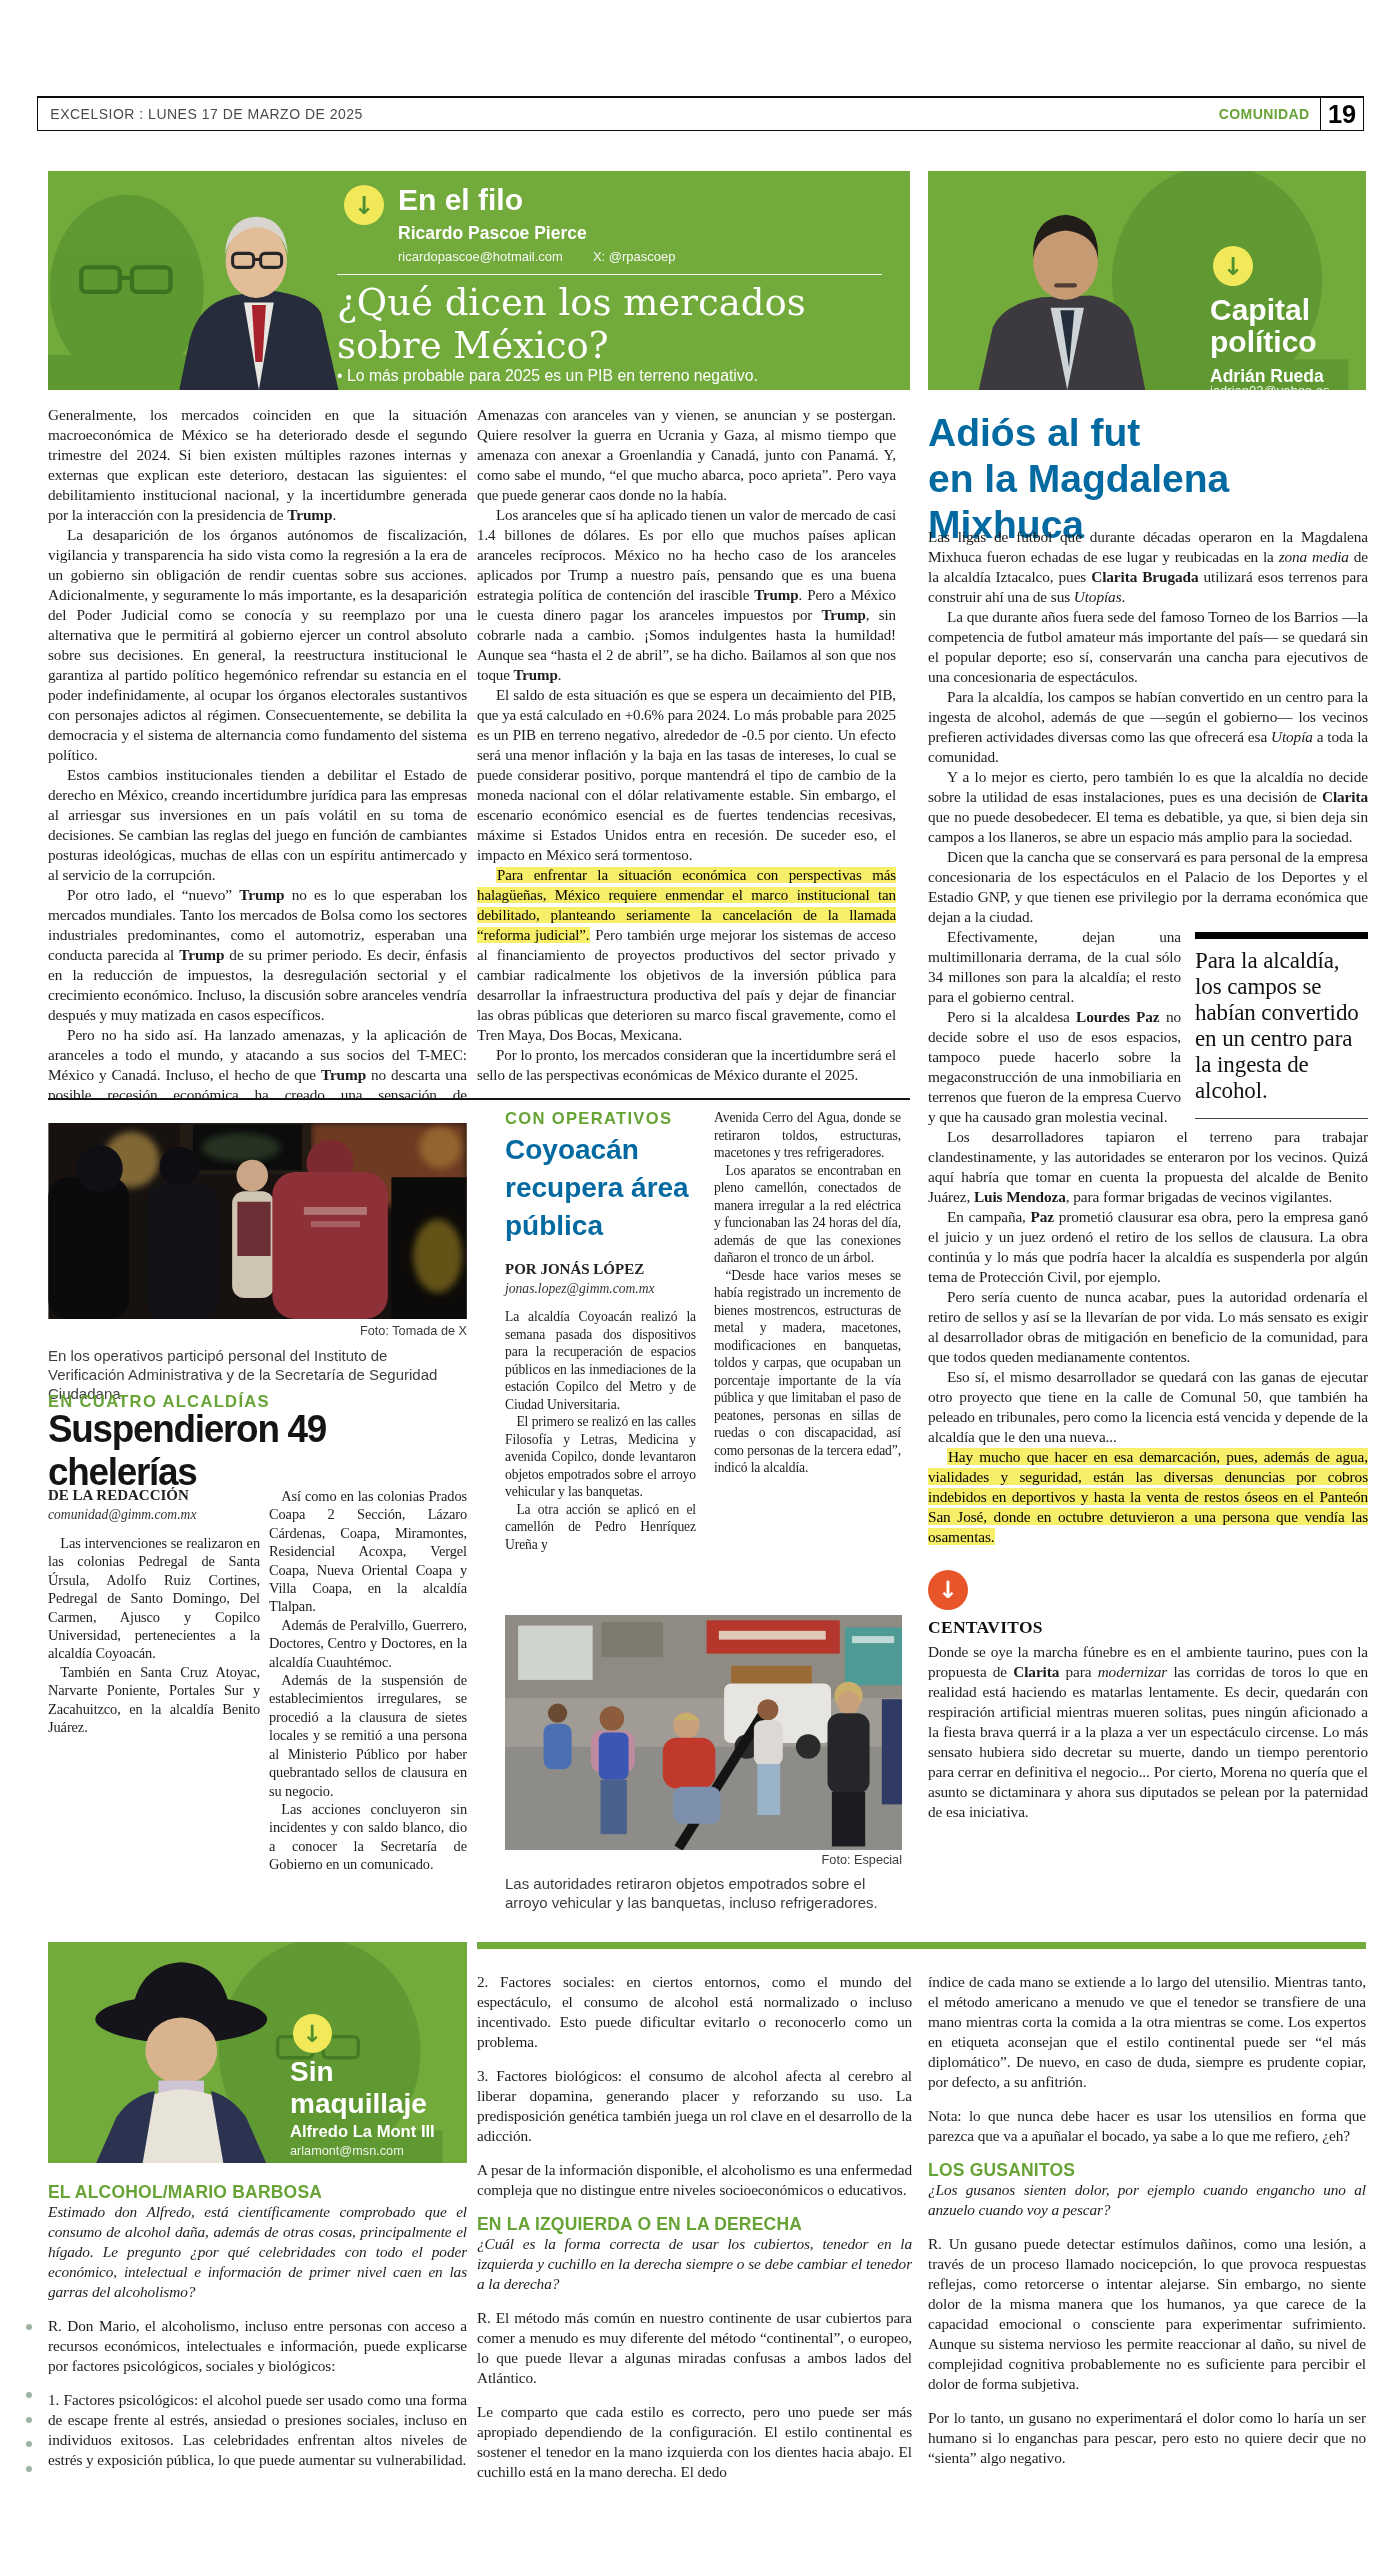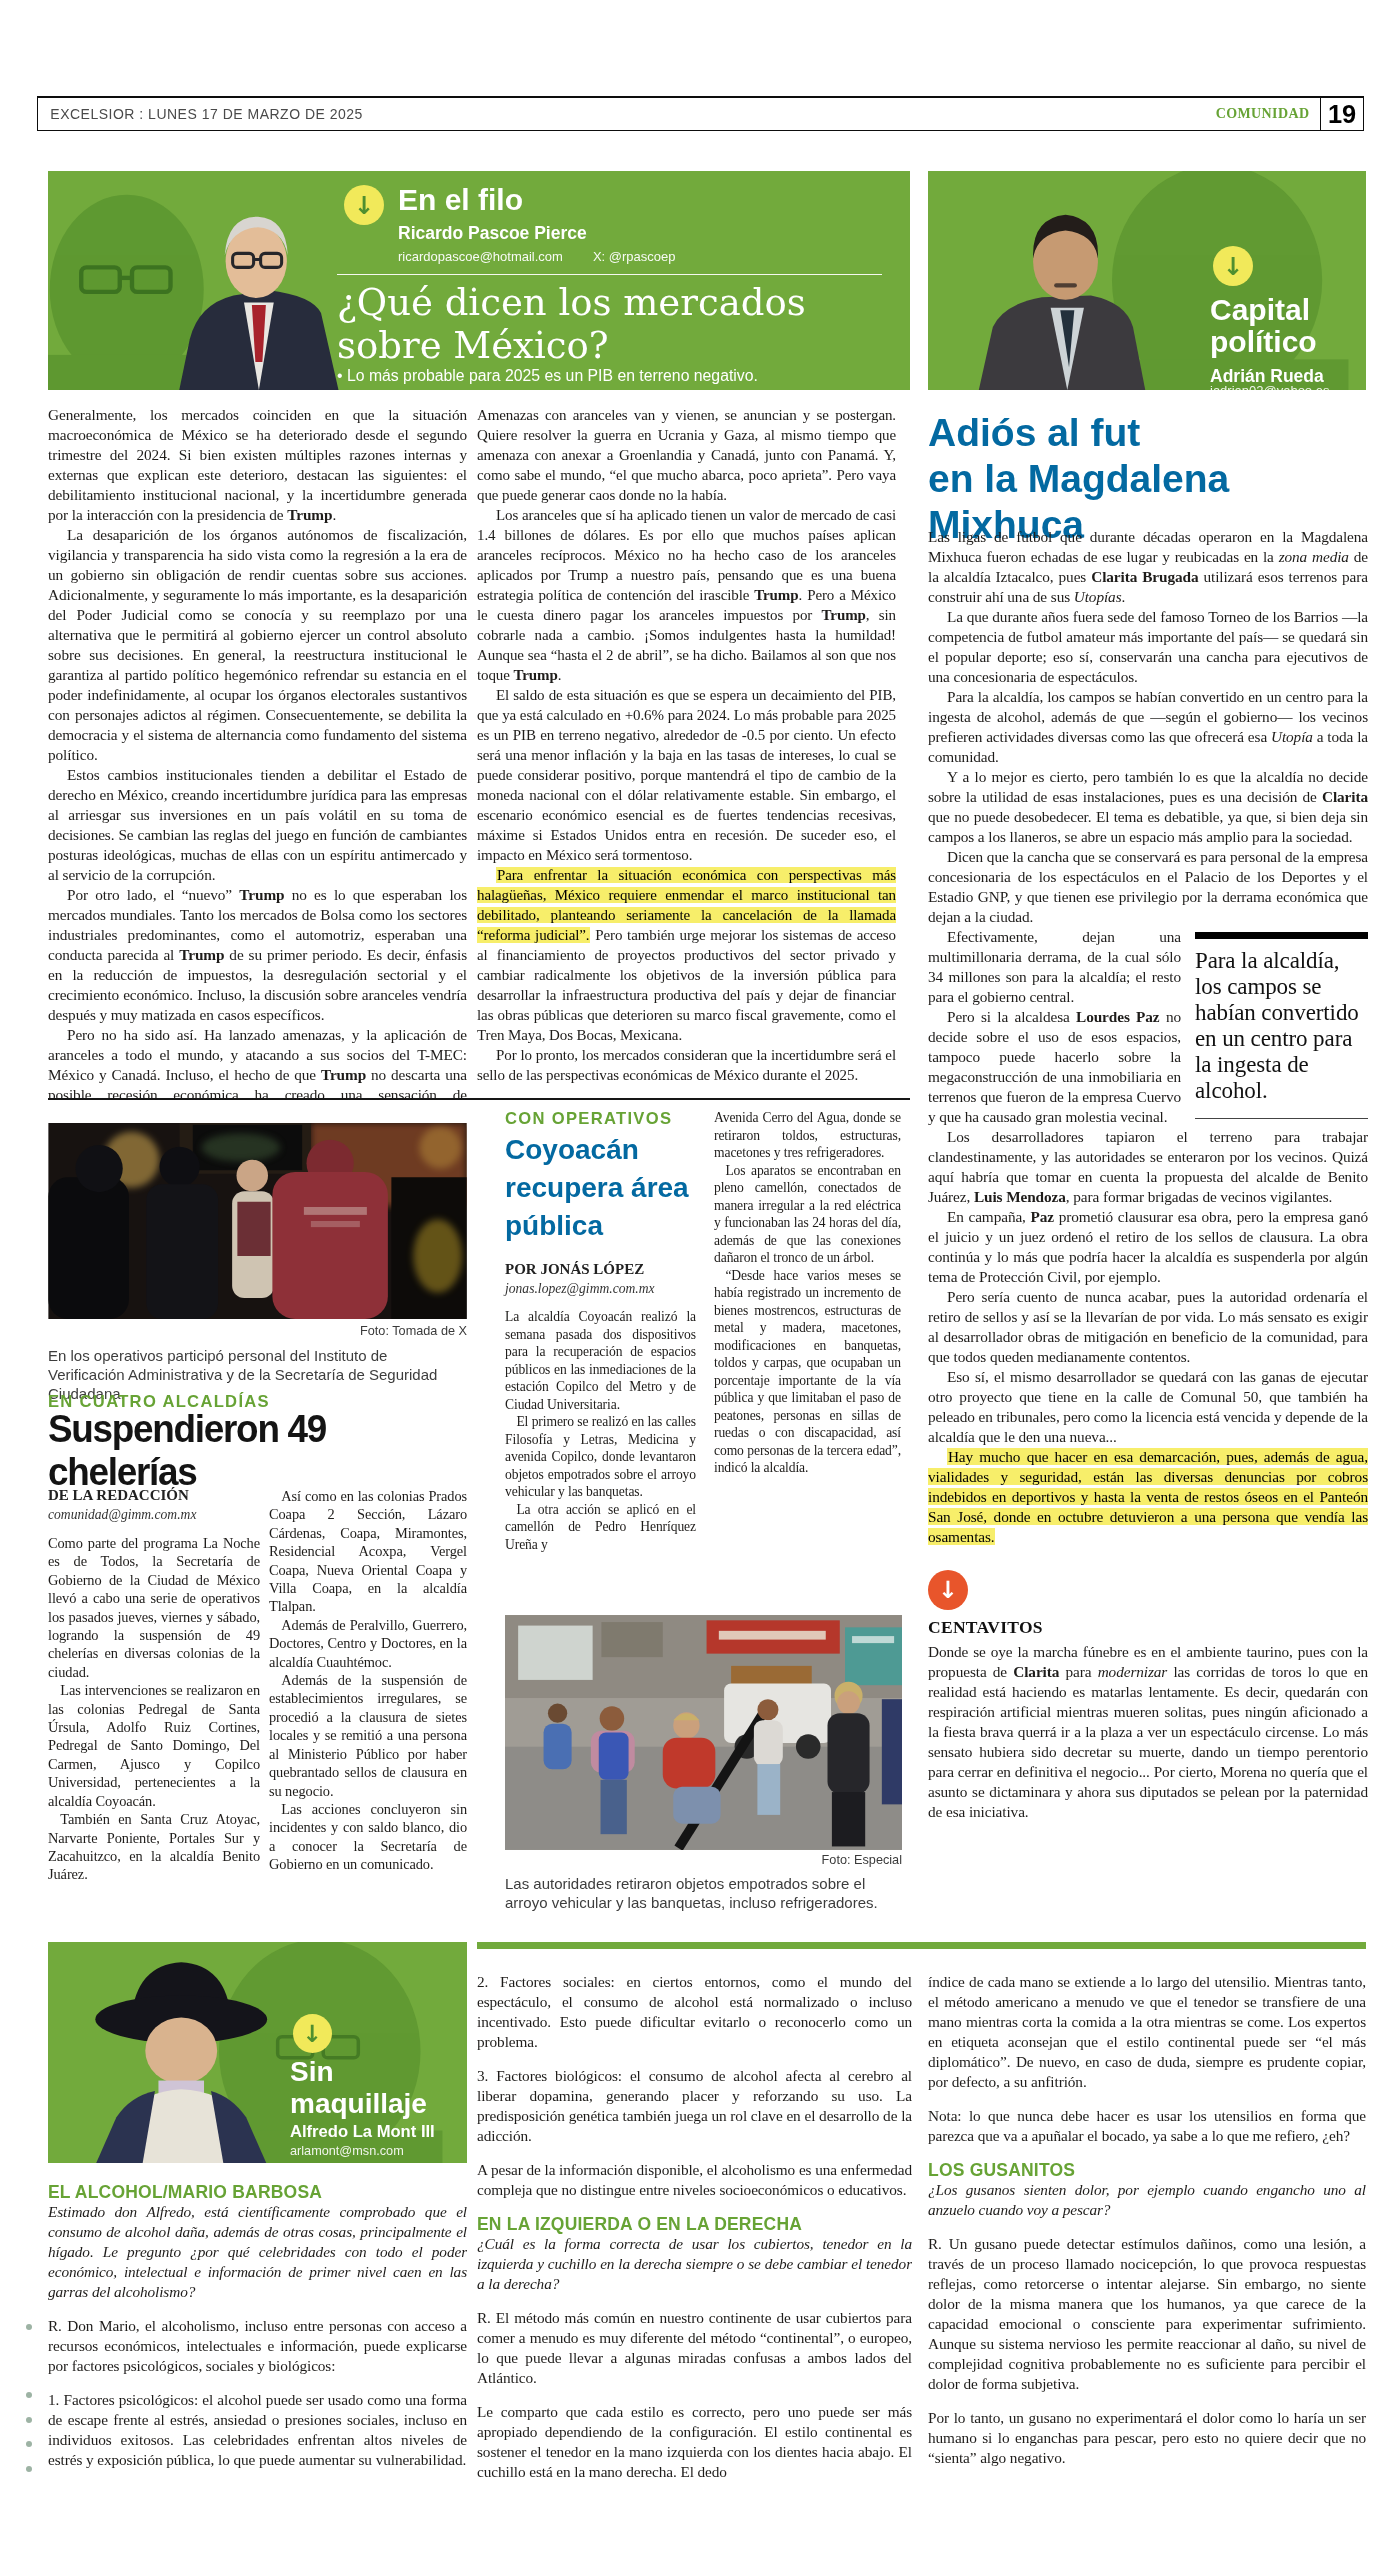--- a/index.html
+++ b/index.html
@@ -4,21 +4,21 @@
 <style>
   html,body{margin:0;padding:0;background:#ffffff;}
   body{width:1401px;height:2576px;position:relative;font-family:"Liberation Serif",serif;color:#1e1c1a;overflow:hidden;}
   .abs{position:absolute;}
   mark{background:#f7ee6a;padding:0 0.9px;}
   b{font-weight:bold;}
   
   #masthead{left:37px;top:96px;width:1327px;height:35px;border:1.8px solid #0d0d0d;border-top-width:2.6px;display:flex;align-items:center;box-sizing:border-box;background:#fff;}
   #masthead .date{margin-left:12.3px;font-family:"Liberation Sans",sans-serif;font-size:14px;color:#4a4a4a;letter-spacing:0.5px;}
   #masthead .spacer{flex:1;}
-  #masthead .section{font-family:Liberation Serif, serif;font-weight:bold;font-size:14px;color:#67a335;letter-spacing:0.4px;margin-right:10.5px;}
+  #masthead .section{font-family:Liberation Sans, sans-serif;font-weight:bold;font-size:14px;color:#67a335;letter-spacing:0.4px;margin-right:10.5px;}
   #masthead .pagecell{width:42px;align-self:stretch;border-left:1.8px solid #0d0d0d;display:flex;align-items:center;justify-content:center;font-family:"Liberation Sans",sans-serif;font-weight:bold;font-size:25.4px;color:#000000;}
   
   .gbanner{background:#72aa3c;overflow:hidden;}
   .ycirc{position:absolute;border-radius:50%;background:#f1e95a;display:flex;align-items:center;justify-content:center;font-family:"DejaVu Sans",sans-serif;font-weight:bold;color:#4f8f2f;}
   .wt{color:#fff;font-family:"Liberation Sans",sans-serif;}
   #filo-title{left:350px;top:12.3px;font-size:30px;font-weight:bold;}
   #filo-author{left:350px;top:52px;font-size:17.5px;font-weight:bold;}
   #filo-contact{left:350px;top:78px;font-size:13px;opacity:.95;}
   #filo-contact span{margin-right:30px;}
   #filo-rule{left:289px;top:103px;width:545px;height:0.9px;background:rgba(255,255,255,.92);}
@@ -202,21 +202,20 @@
   <rect x="392" y="62" width="86" height="162" fill="#0d0b09"></rect>
   <ellipse cx="445" cy="152" rx="28" ry="42" fill="#b99a28" opacity=".5" filter="url(#b1)"></ellipse>
 </svg>
 <div class="abs credit" style="left:48px;top:1324px;width:419px;">Foto: Tomada de X</div>
 <div class="abs caption" style="left:48px;top:1346px;width:419px;">En los operativos participó personal del Instituto de Verificación Administrativa y de la Secretaría de Seguridad Ciudadana.</div>
 <div class="abs kicker" style="left:48px;top:1392px;">EN CUATRO ALCALDÍAS</div>
 <div class="abs" id="headline-chel">Suspendieron 49 chelerías</div>
 <div class="abs byname" style="left:48px;top:1487px;">DE LA REDACCIÓN</div>
 <div class="abs byemail" style="left:48px;top:1507px;">comunidad@gimm.com.mx</div>
 <div class="abs body-col bt-small clip" style="left:48px;top:1534px;width:212px;height:359px;">
-  <p class="first">Como parte del programa La Noche es de Todos, la Secretaría de Gobierno de la Ciudad de México llevó a cabo una serie de operativos los pasados jueves, viernes y sábado, logrando la suspensión de 49 chelerías en diversas colonias de la ciudad.</p>
   <p>Las intervenciones se realizaron en las colonias Pedregal de Santa Úrsula, Adolfo Ruiz Cortines, Pedregal de Santo Domingo, Del Carmen, Ajusco y Copilco Universidad, pertenecientes a la alcaldía Coyoacán.</p>
   <p>También en Santa Cruz Atoyac, Narvarte Poniente, Portales Sur y Zacahuitzco, en la alcaldía Benito Juárez.</p>
 </div>
 <div class="abs body-col bt-small clip" style="left:269px;top:1487px;width:198px;height:406px;">
   <p>Así como en las colonias Prados Coapa 2 Sección, Lázaro Cárdenas, Coapa, Miramontes, Residencial Acoxpa, Vergel Coapa, Nueva Oriental Coapa y Villa Coapa, en la alcaldía Tlalpan.</p>
   <p>Además de Peralvillo, Guerrero, Doctores, Centro y Doctores, en la alcaldía Cuauhtémoc.</p>
   <p>Además de la suspensión de establecimientos irregulares, se procedió a la clausura de sietes locales y se remitió a una persona al Ministerio Público por haber quebrantado sellos de clausura en su negocio.</p>
   <p>Las acciones concluyeron sin incidentes y con saldo blanco, dio a conocer la Secretaría de Gobierno en un comunicado.</p>
 </div>
 

